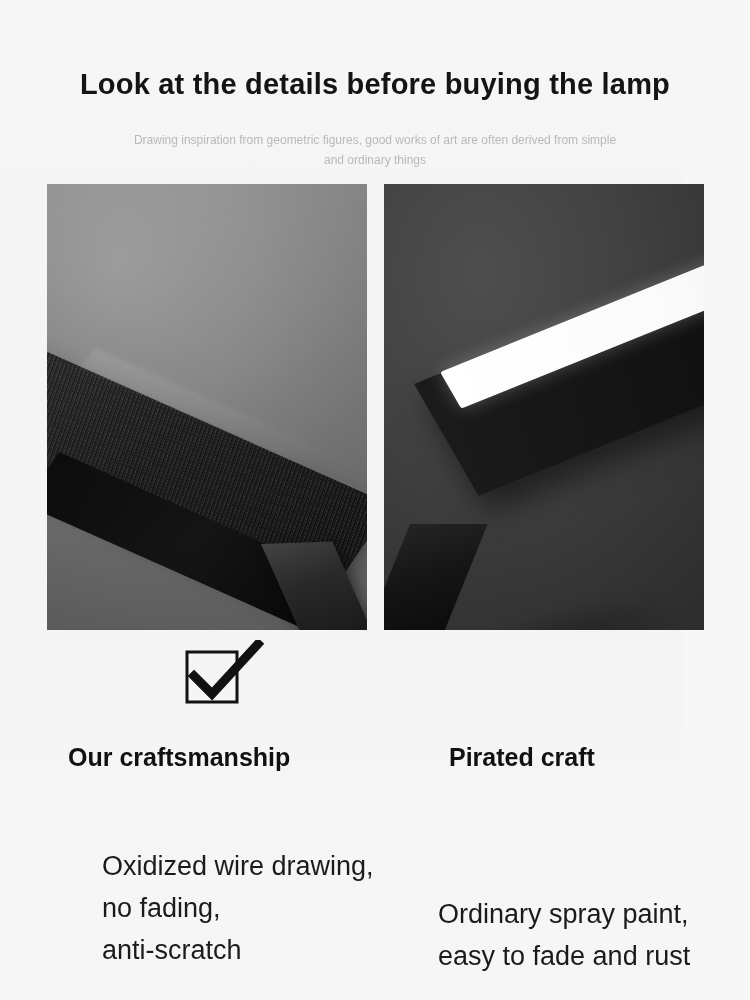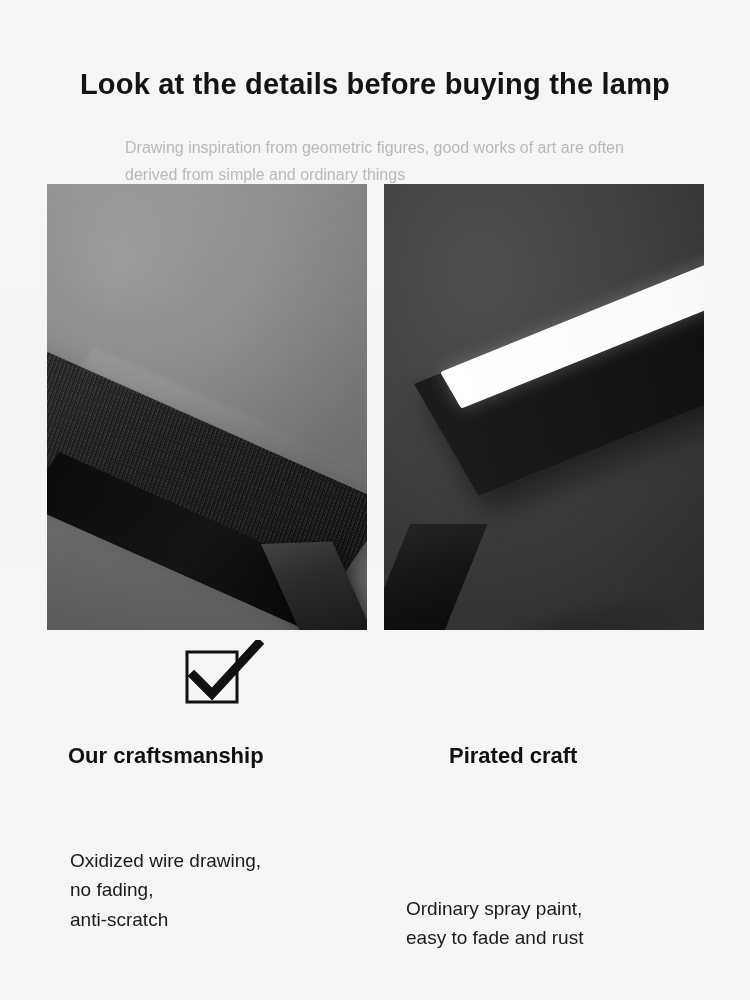--- a/index.html
+++ b/index.html
@@ -31,22 +31,22 @@
     font-weight: bold;
     color: #141414;
     letter-spacing: 0.2px;
     line-height: 1.2;
   }
   .subtitle {
     position: absolute;
     top: 118px;
     left: 125px;
     width: 500px;
-    text-align: left;
-    font-size: 16px;
+    text-align: center;
+    font-size: 12px;
     color: #b9b9b9;
     line-height: 1.7;
   }
   .photos {
     position: absolute;
     top: 184px;
     left: 47px;
     width: 657px;
     height: 446px;
     display: flex;
@@ -192,34 +192,35 @@
     position: absolute;
     top: 640px;
     left: 184px;
     width: 80px;
     height: 66px;
   }
 
   
   .col-title {
     position: absolute;
-    font-size: 22px;
+    font-size: 25px;
     font-weight: bold;
     color: #111111;
     white-space: nowrap;
   }
   .col-title.left  { top: 743px; left: 68px; }
   .col-title.right { top: 743px; left: 405px; margin-left: 44px; }
 
   .col-body {
     position: absolute;
-    font-size: 19px;
+    font-size: 27px;
     color: #1b1b1b;
     line-height: 1.55;
     white-space: pre-line;
+    margin-left: 32px;
   }
   .col-body.left  { top: 846px; left: 70px;  width: 300px; }
   .col-body.right { top: 894px; left: 406px; width: 300px; }
 </style>
 </head>
 <body>
 
 <div class="page">
 
   <h1 class="headline">Look at the details before buying the lamp</h1>

